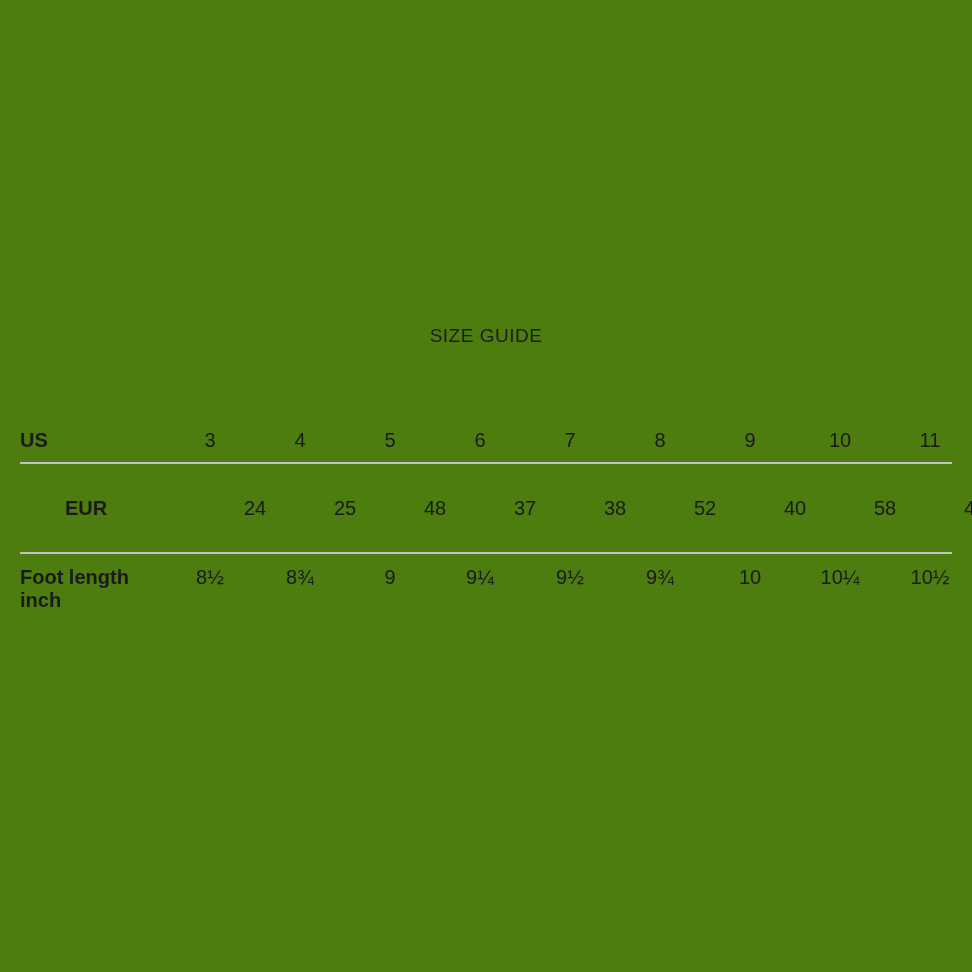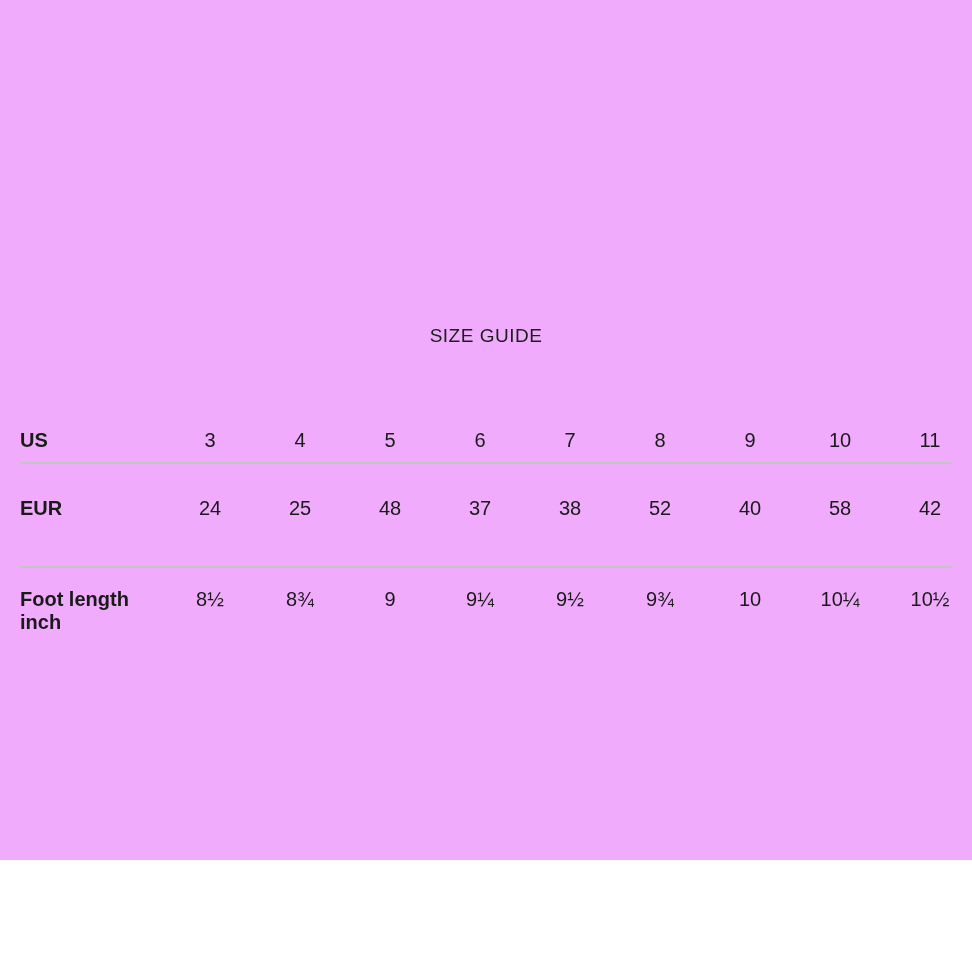--- a/index.html
+++ b/index.html
@@ -7,23 +7,23 @@
     padding: 0;
     background: #ffffff;
     width: 972px;
     height: 972px;
     overflow: hidden;
     font-family: "Liberation Sans", "DejaVu Sans", sans-serif;
     color: #1a1a1a;
   }
   .page {
     width: 972px;
-    height: 860px;
+    height: 972px;
     position: relative;
-    background: #f0abfc;
+    background: #4d7c0f;
   }
   .title {
     padding-top: 325px;
     text-align: center;
     font-size: 19px;
     line-height: 22px;
     letter-spacing: 0.5px;
     color: #1d1d1d;
   }
   .size-table {
@@ -31,22 +31,22 @@
     margin-top: 82px;
   }
   .row {
     display: grid;
     grid-template-columns: 145px repeat(9, 90px);
     align-items: start;
     font-size: 20px;
     line-height: 23px;
   }
   .row-us   { padding-bottom: 10px; }
-  .row-eur  { padding-top: 33px; padding-bottom: 46px; }
-  .row-foot { padding-top: 20px; }
+  .row-eur  { padding-top: 33px; padding-bottom: 32px; margin-left: 45px; }
+  .row-foot { padding-top: 12px; }
   .row-label {
     font-weight: bold;
     max-width: 115px;
   }
   .cell {
     text-align: center;
   }
   .divider {
     height: 2px;
     width: 932px;

